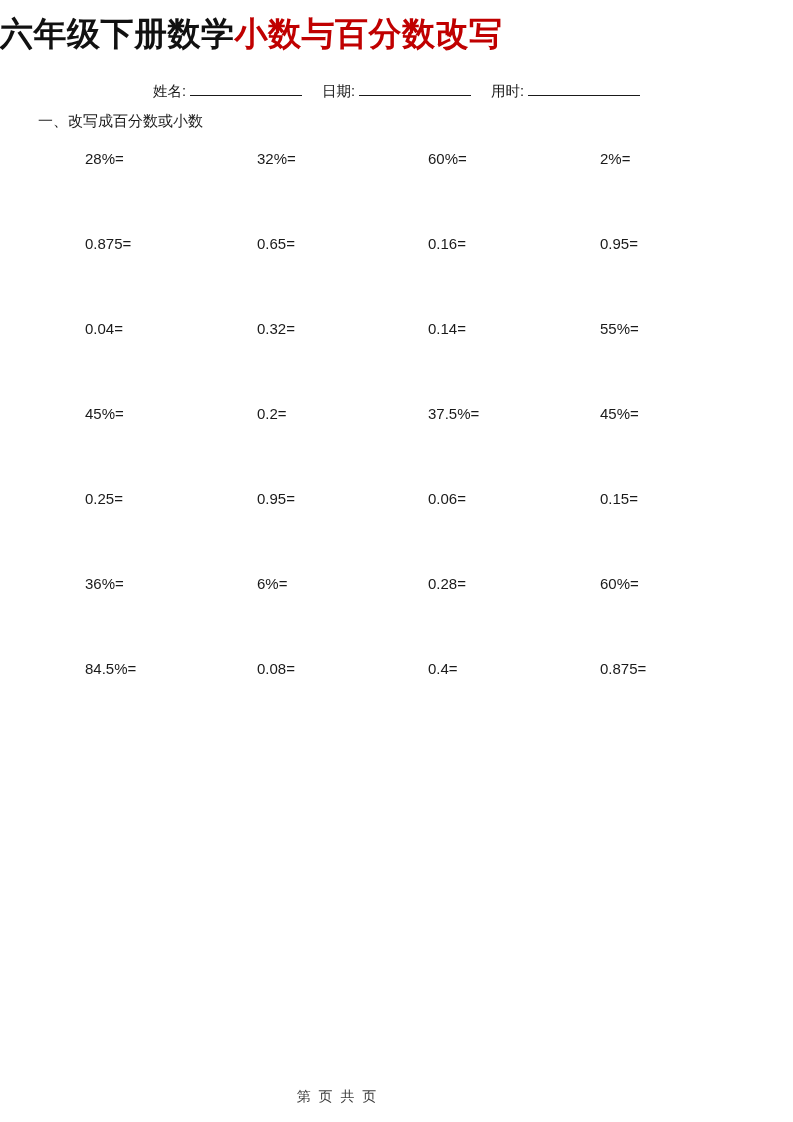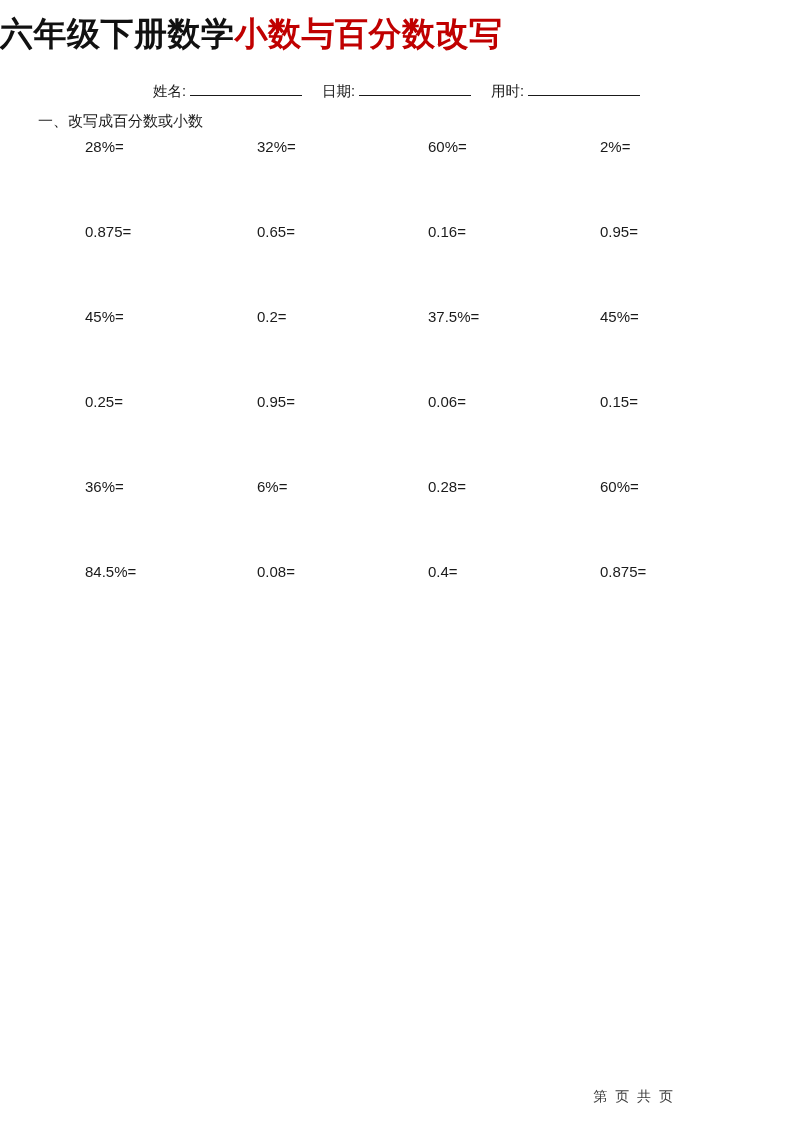--- a/index.html
+++ b/index.html
@@ -75,38 +75,38 @@
     top: 137px;
     left: 0;
     width: 793px;
   }
   .prob-row {
     position: relative;
     height: 85px;
   }
   .prob-cell {
     position: absolute;
-    top: 0;
+    top: 12px;
     font-size: 15px;
     line-height: 20px;
     color: #1a1a1a;
     white-space: nowrap;
   }
   .prob-cell.c0 { left: 85px; }
   .prob-cell.c1 { left: 257px; }
   .prob-cell.c2 { left: 428px; }
   .prob-cell.c3 { left: 600px; }
 
   
   .footer {
     position: absolute;
     bottom: 16px;
     left: 0;
     width: 675px;
-    text-align: right;
+    text-align: center;
     font-size: 14px;
     line-height: 20px;
     color: #3d3d3d;
     letter-spacing: 2px;
     white-space: nowrap;
   }
 </style>
 </head>
 <body>
 
@@ -138,20 +138,26 @@
       <div class="prob-cell c2">60%=</div>
       <div class="prob-cell c3">2%=</div>
     </div>
     <div class="prob-row">
       <div class="prob-cell c0">0.875=</div>
       <div class="prob-cell c1">0.65=</div>
       <div class="prob-cell c2">0.16=</div>
       <div class="prob-cell c3">0.95=</div>
     </div>
     <div class="prob-row">
+      <div class="prob-cell c0">0.04=</div>
+      <div class="prob-cell c1">0.32=</div>
+      <div class="prob-cell c2">0.14=</div>
+      <div class="prob-cell c3">55%=</div>
+    </div>
+    <div class="prob-row">
       <div class="prob-cell c0">45%=</div>
       <div class="prob-cell c1">0.2=</div>
       <div class="prob-cell c2">37.5%=</div>
       <div class="prob-cell c3">45%=</div>
     </div>
     <div class="prob-row">
       <div class="prob-cell c0">0.25=</div>
       <div class="prob-cell c1">0.95=</div>
       <div class="prob-cell c2">0.06=</div>
       <div class="prob-cell c3">0.15=</div>

